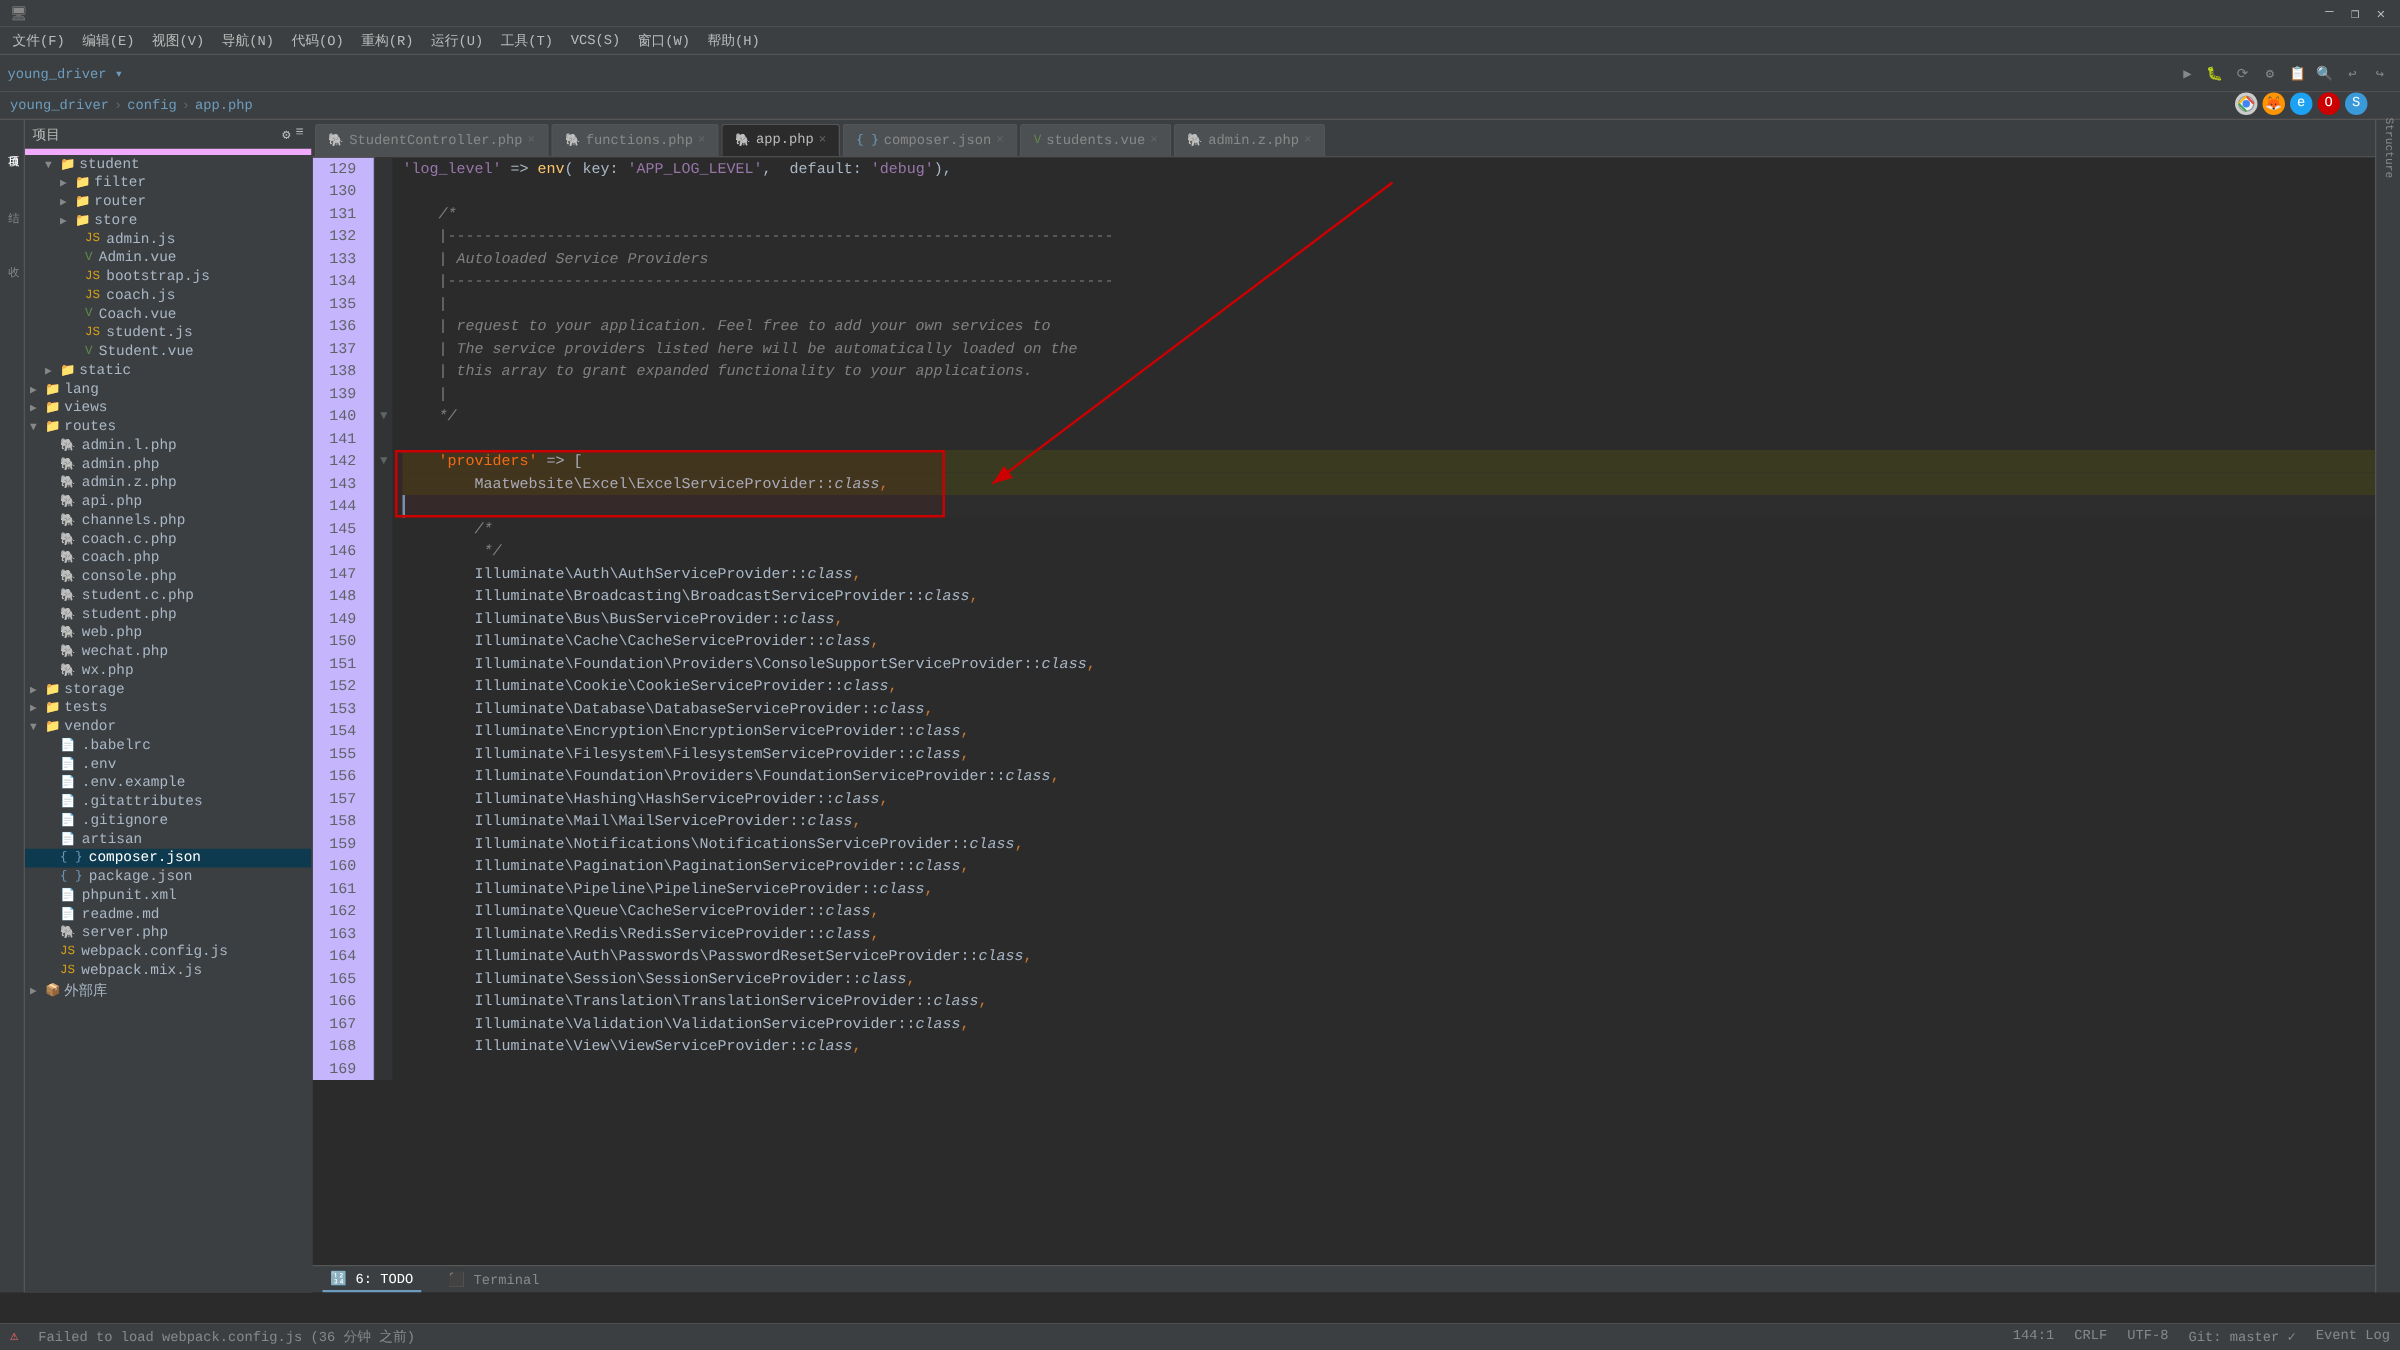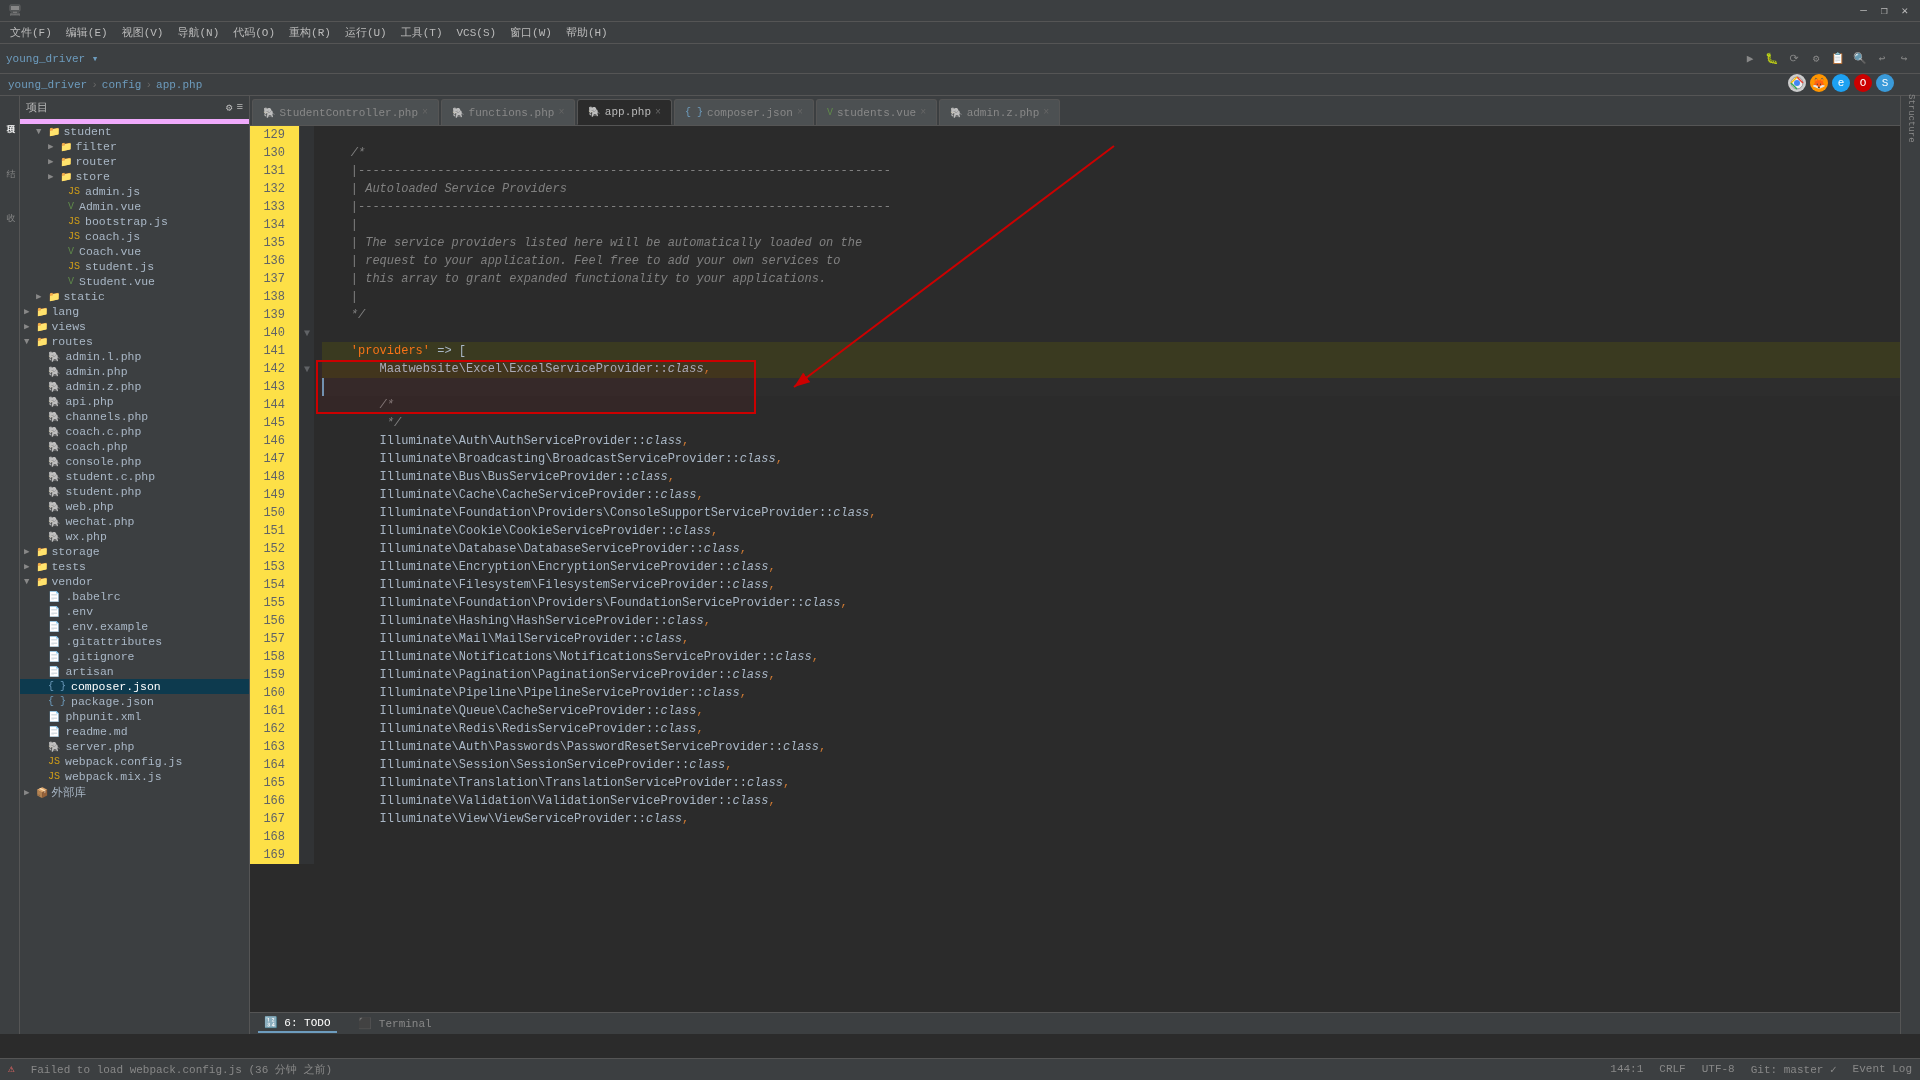--- a/index.html
+++ b/index.html
@@ -133,21 +133,21 @@
       flex: 1;
       background: #2b2b2b;
       overflow-y: auto;
       position: relative;
     }
     .editor-content {
       display: flex;
     }
     .line-numbers {
       width: 50px;
-      background: #fde047;
+      background: #c4b5fd;
       padding: 0;
       color: #606366;
       font-size: 12px;
       line-height: 18px;
       text-align: right;
       padding-right: 8px;
       user-select: none;
       border-right: 1px solid #3d3f41;
       flex-shrink: 0;
     }
@@ -739,41 +739,44 @@
             <svg style="position:absolute;top:0;left:0;width:900px;height:400px;pointer-events:none;z-index:20;" viewBox="0 0 900 400">
               <defs>
                 <marker id="arrowhead" markerWidth="8" markerHeight="6" refX="8" refY="3" orient="auto">
                   <polygon points="0 0, 8 3, 0 6" fill="#cc0000"></polygon>
                 </marker>
               </defs>
 
               <line x1="800" y1="20" x2="480" y2="261" stroke="#cc0000" stroke-width="2" marker-end="url(#arrowhead)"></line>
             </svg>
 
+            <div class="code-line">
+              <span style="color:#9876aa;">'log_level'</span><span style="color:#a9b7c6;"> =&gt; </span><span style="color:#ffc66d;">env</span><span style="color:#a9b7c6;">( key: </span><span style="color:#9876aa;">'APP_LOG_LEVEL'</span><span style="color:#a9b7c6;">,  default: </span><span style="color:#9876aa;">'debug'</span><span style="color:#a9b7c6;">),</span>
+            </div>
             <div class="code-line">&nbsp;</div>
             <div class="code-line">
               <span class="cm">    /*</span>
             </div>
             <div class="code-line">
               <span class="cm">    |--------------------------------------------------------------------------</span>
             </div>
             <div class="code-line">
               <span class="cm">    | Autoloaded Service Providers</span>
             </div>
             <div class="code-line">
               <span class="cm">    |--------------------------------------------------------------------------</span>
             </div>
             <div class="code-line">
               <span class="cm">    |</span>
             </div>
             <div class="code-line">
+              <span class="cm">    | request to your application. Feel free to add your own services to</span>
+            </div>
+            <div class="code-line">
               <span class="cm">    | The service providers listed here will be automatically loaded on the</span>
-            </div>
-            <div class="code-line">
-              <span class="cm">    | request to your application. Feel free to add your own services to</span>
             </div>
             <div class="code-line">
               <span class="cm">    | this array to grant expanded functionality to your applications.</span>
             </div>
             <div class="code-line">
               <span class="cm">    |</span>
             </div>
             <div class="code-line">
               <span class="cm">    */</span>
             </div>

